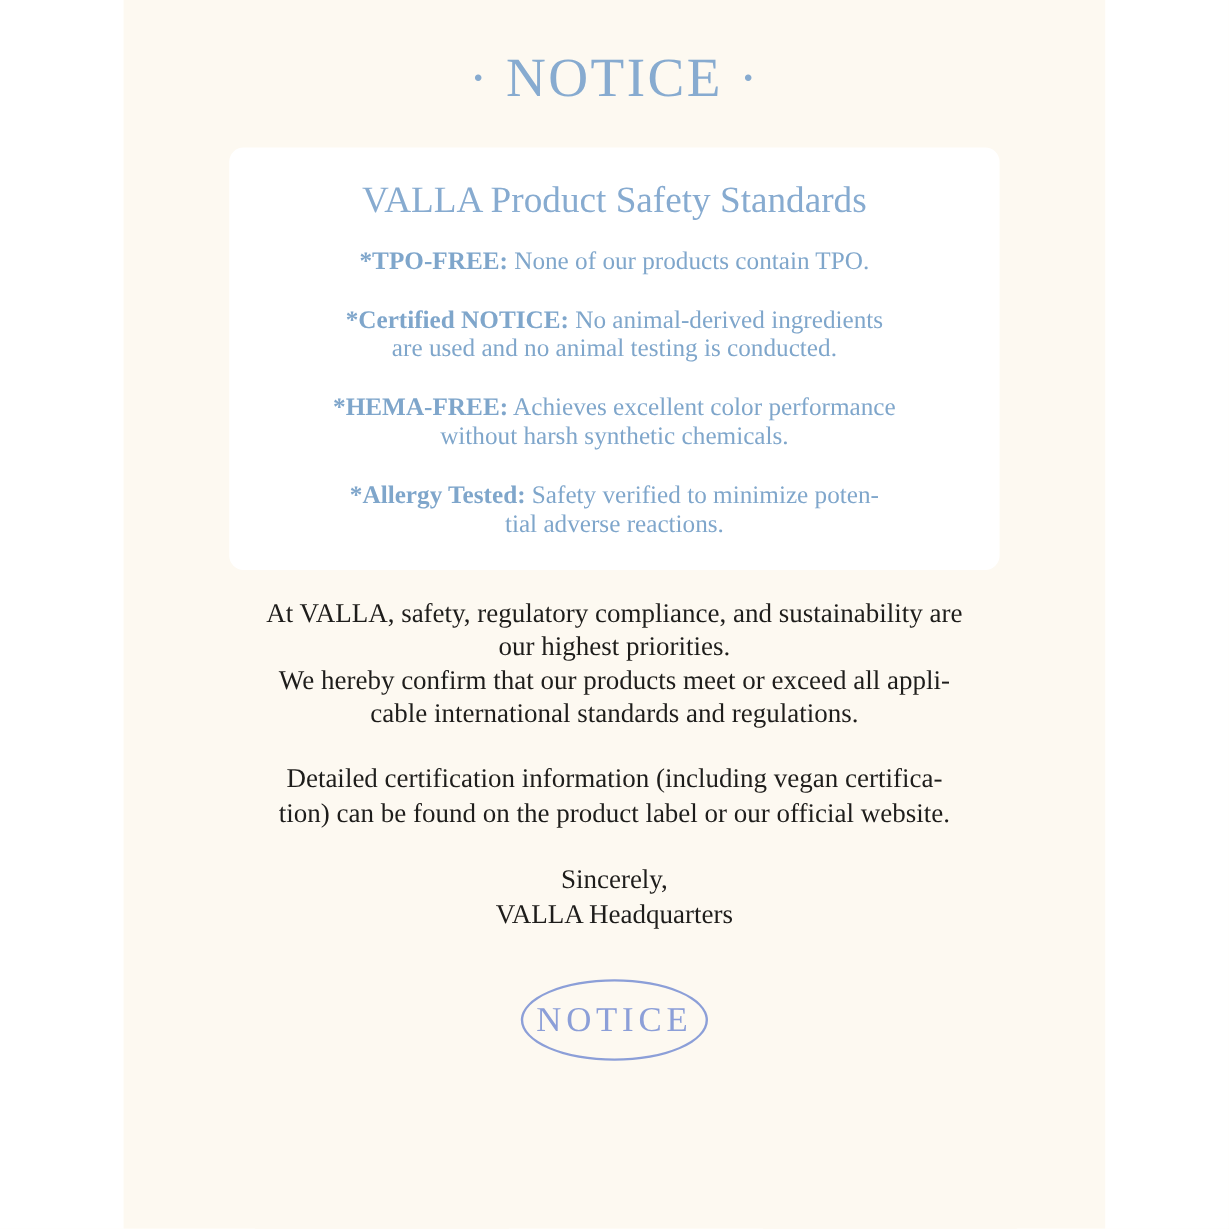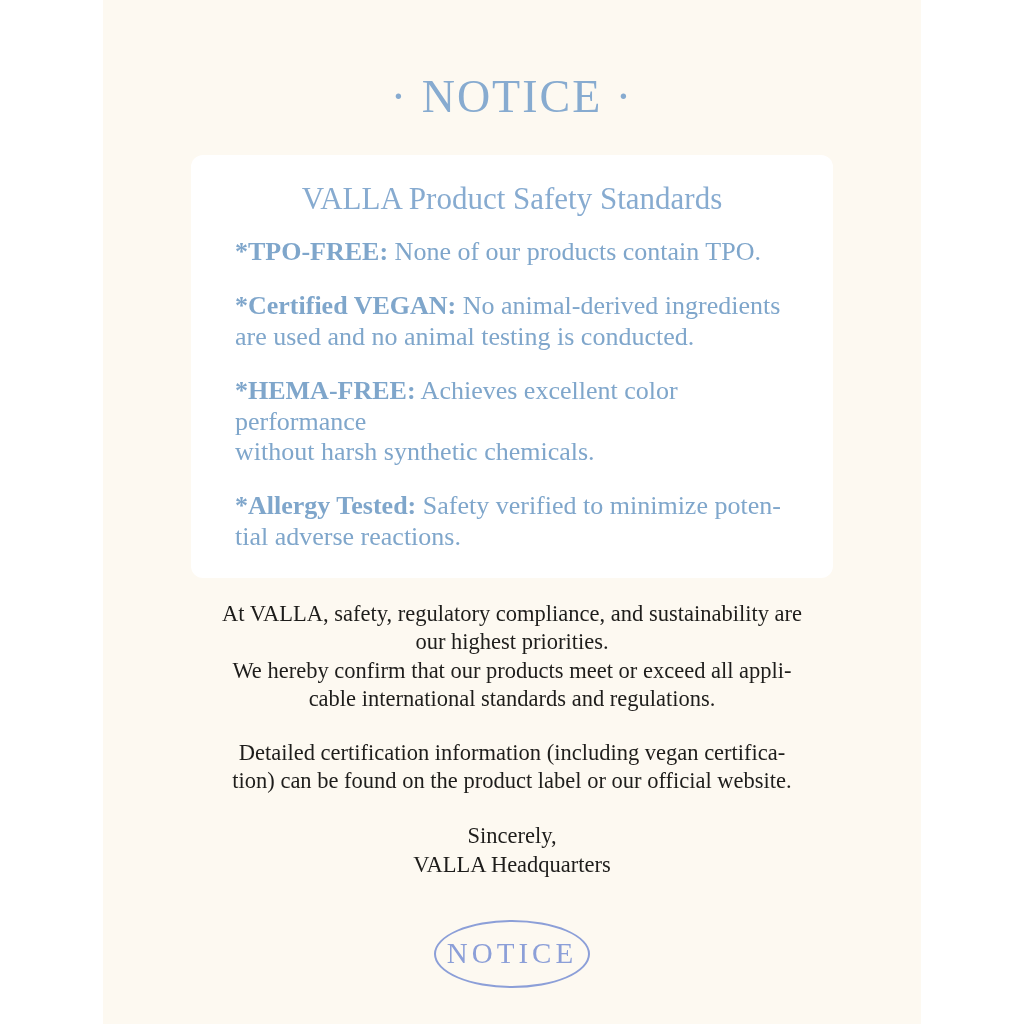--- a/index.html
+++ b/index.html
@@ -16,21 +16,21 @@
     width:1024px;height:1024px;
     background:var(--page_bg);
     font-family:"Liberation Serif", serif;
     overflow:hidden;
   }
   .canvas{
     width:818px;height:1024px;
     margin:0 auto;
     background:var(--canvas_bg);
     box-sizing:border-box;
-    padding-top:70px;
+    padding-top:38px;
     text-align:center;
     color:var(--text_dark);
   }
   .title{
     font-size:46px;
     font-weight:400;
     color:var(--heading_blue);
     letter-spacing:2px;
     margin:0 0 32px 0;
   }
@@ -50,25 +50,26 @@
     border-radius:12px;
   }
   .panel-heading{
     font-size:31px;
     font-weight:400;
     color:var(--heading_blue);
     text-align:center;
     margin:0 0 20px 0;
   }
   .bullet{
-    font-size:26px;
+    font-size:21px;
     line-height:1.17;
     color:var(--accent_blue);
     margin:0 0 24px 0;
     white-space:pre-line;
+    text-align:center;
   }
   .bullet:last-child{margin-bottom:0;}
   .bullet strong{font-weight:700;}
   .body-par{
     font-size:22.5px;
     line-height:1.25;
     margin:0 0 26px 0;
     white-space:pre-line;
   }
   .body-par.second{margin-bottom:26px;}
@@ -98,21 +99,21 @@
 <div class="canvas">
 
   <h1 class="title">· NOTICE ·</h1>
 
 
   <section class="panel">
     <h2 class="panel-heading">VALLA Product Safety Standards</h2>
 
     <p class="bullet"><strong>*TPO-FREE:</strong><span> None of our products contain TPO.</span></p>
 
-    <p class="bullet"><strong>*Certified VEGAN:</strong><span> No animal-derived ingredients
+    <p class="bullet"><strong>*Certified NOTICE:</strong><span> No animal-derived ingredients
 are used and no animal testing is conducted.</span></p>
 
     <p class="bullet"><strong>*HEMA-FREE:</strong><span> Achieves excellent color performance
 without harsh synthetic chemicals.</span></p>
 
     <p class="bullet"><strong>*Allergy Tested:</strong><span> Safety verified to minimize poten-
 tial adverse reactions.</span></p>
   </section>
 
   <p class="body-par">At VALLA, safety, regulatory compliance, and sustainability are

